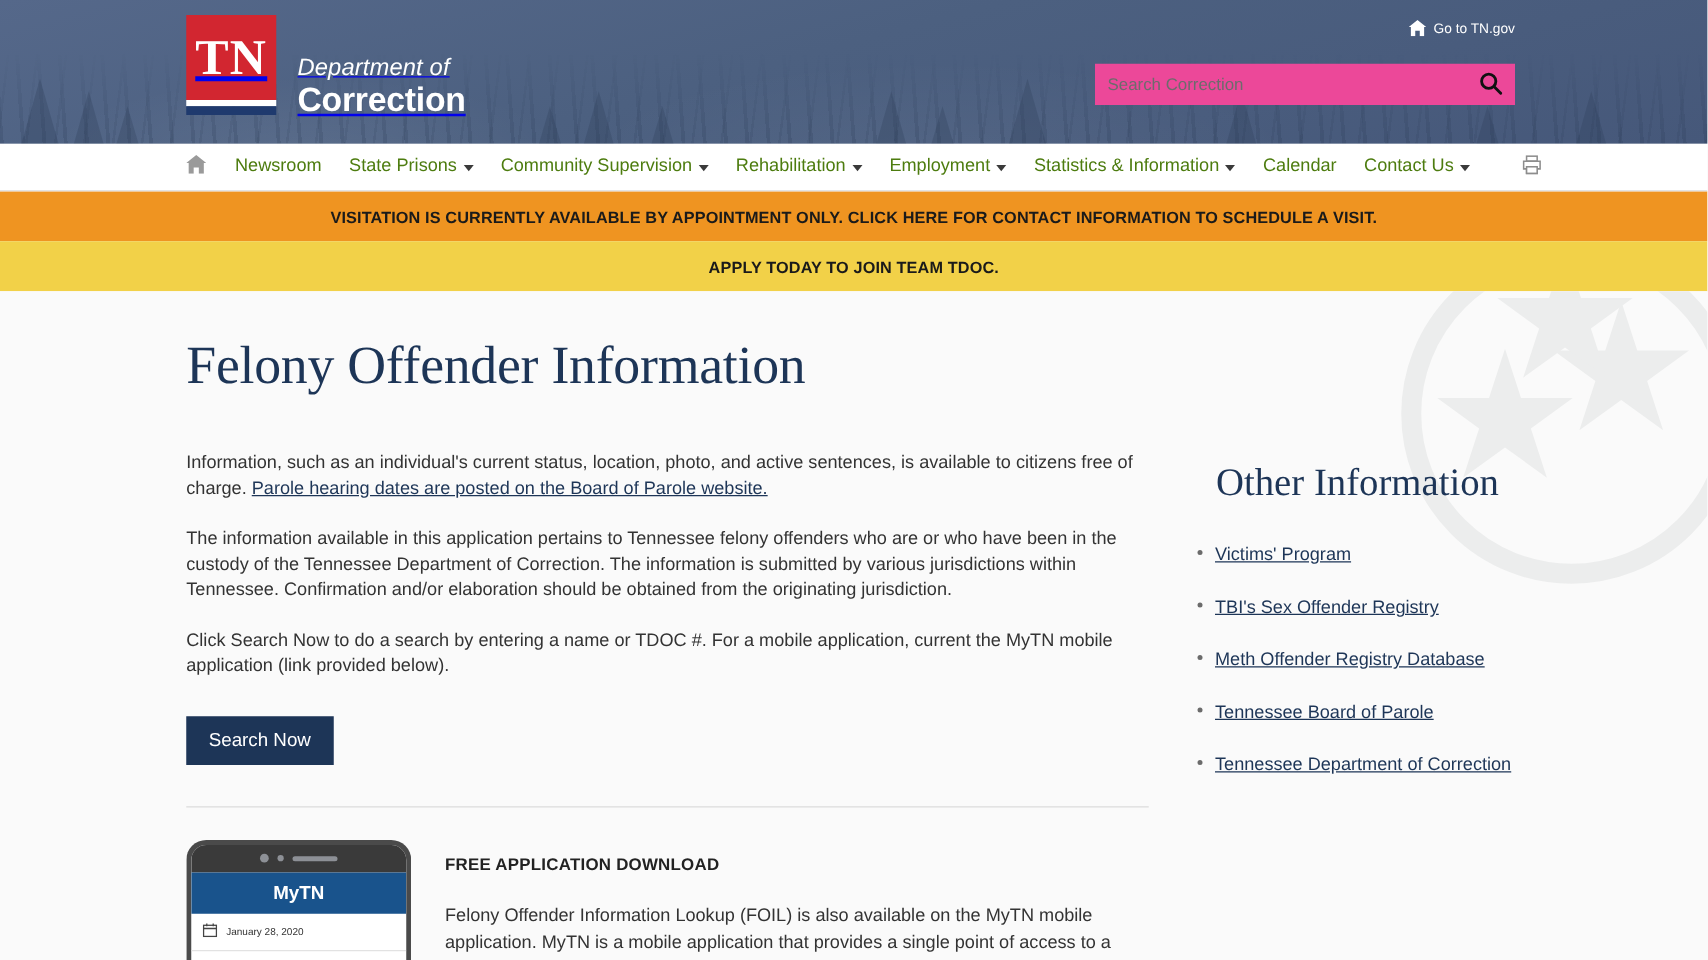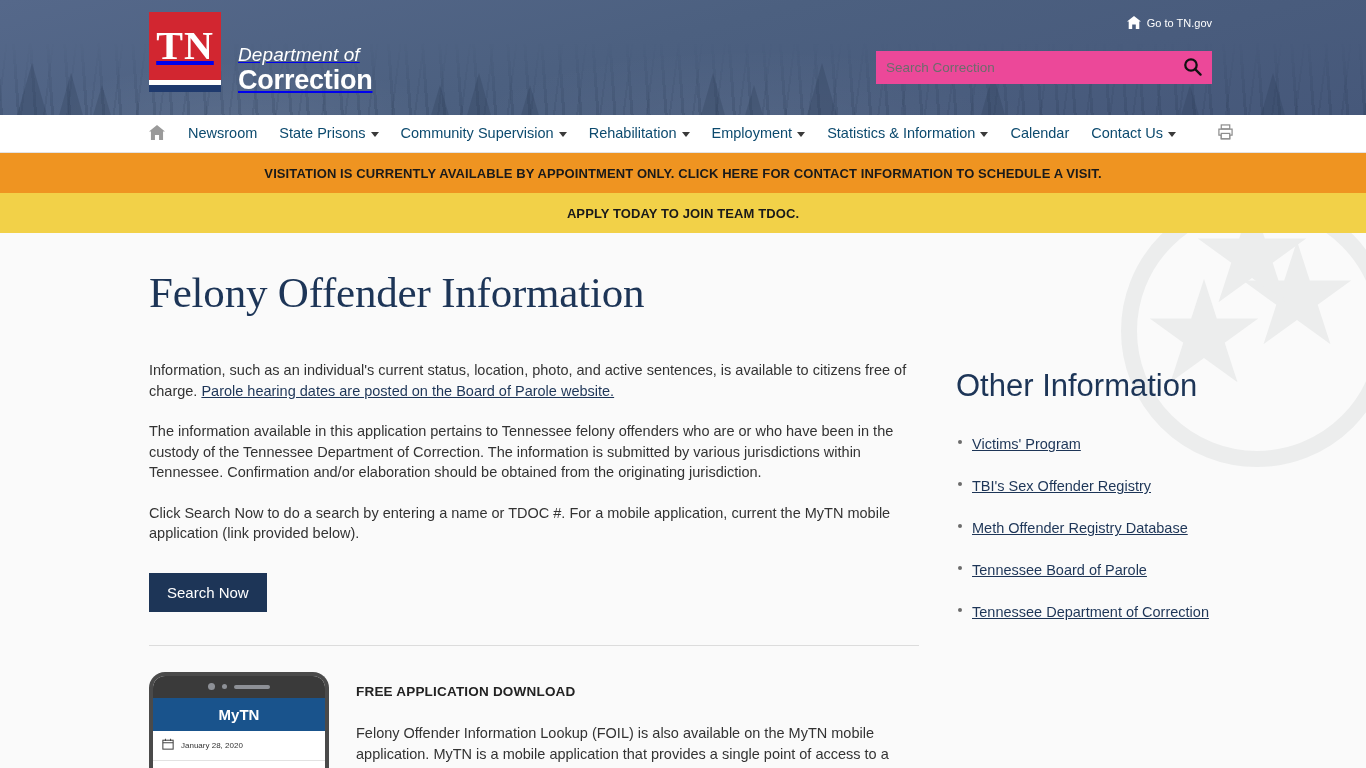--- a/index.html
+++ b/index.html
@@ -152,21 +152,21 @@
   }
   .nav-inner {
     width: 1366px;
     margin: 0 auto;
     height: 100%;
     display: flex;
     align-items: center;
     padding-left: 149px;
   }
   .nav-item {
-    color: #0c4a6e;
+    color: #4d7c0f;
     font-size: 14.5px;
     text-decoration: none;
     padding: 0 11px;
     display: flex;
     align-items: center;
     gap: 5px;
     white-space: nowrap;
     line-height: 1;
   }
   .nav-item.home { padding: 0 12px 0 0; }
@@ -335,26 +335,27 @@
     margin-bottom: 24px;
   }
   .app-text {
     font-size: 14.5px;
     line-height: 21px;
     color: #333;
   }
 
   
   .side-title {
-    font-family: Liberation Sans, sans-serif;
+    font-family: Liberation Serif, serif;
     font-size: 31px;
     font-weight: 400;
     color: #1d3557;
     line-height: 1.0;
     margin-bottom: 31px;
+    text-align: center;
   }
   .side-list { list-style: none; }
   .side-list li {
     position: relative;
     padding-left: 16px;
     margin-bottom: 18px;
     line-height: 24px;
   }
   .side-list li::before {
     content: "";

